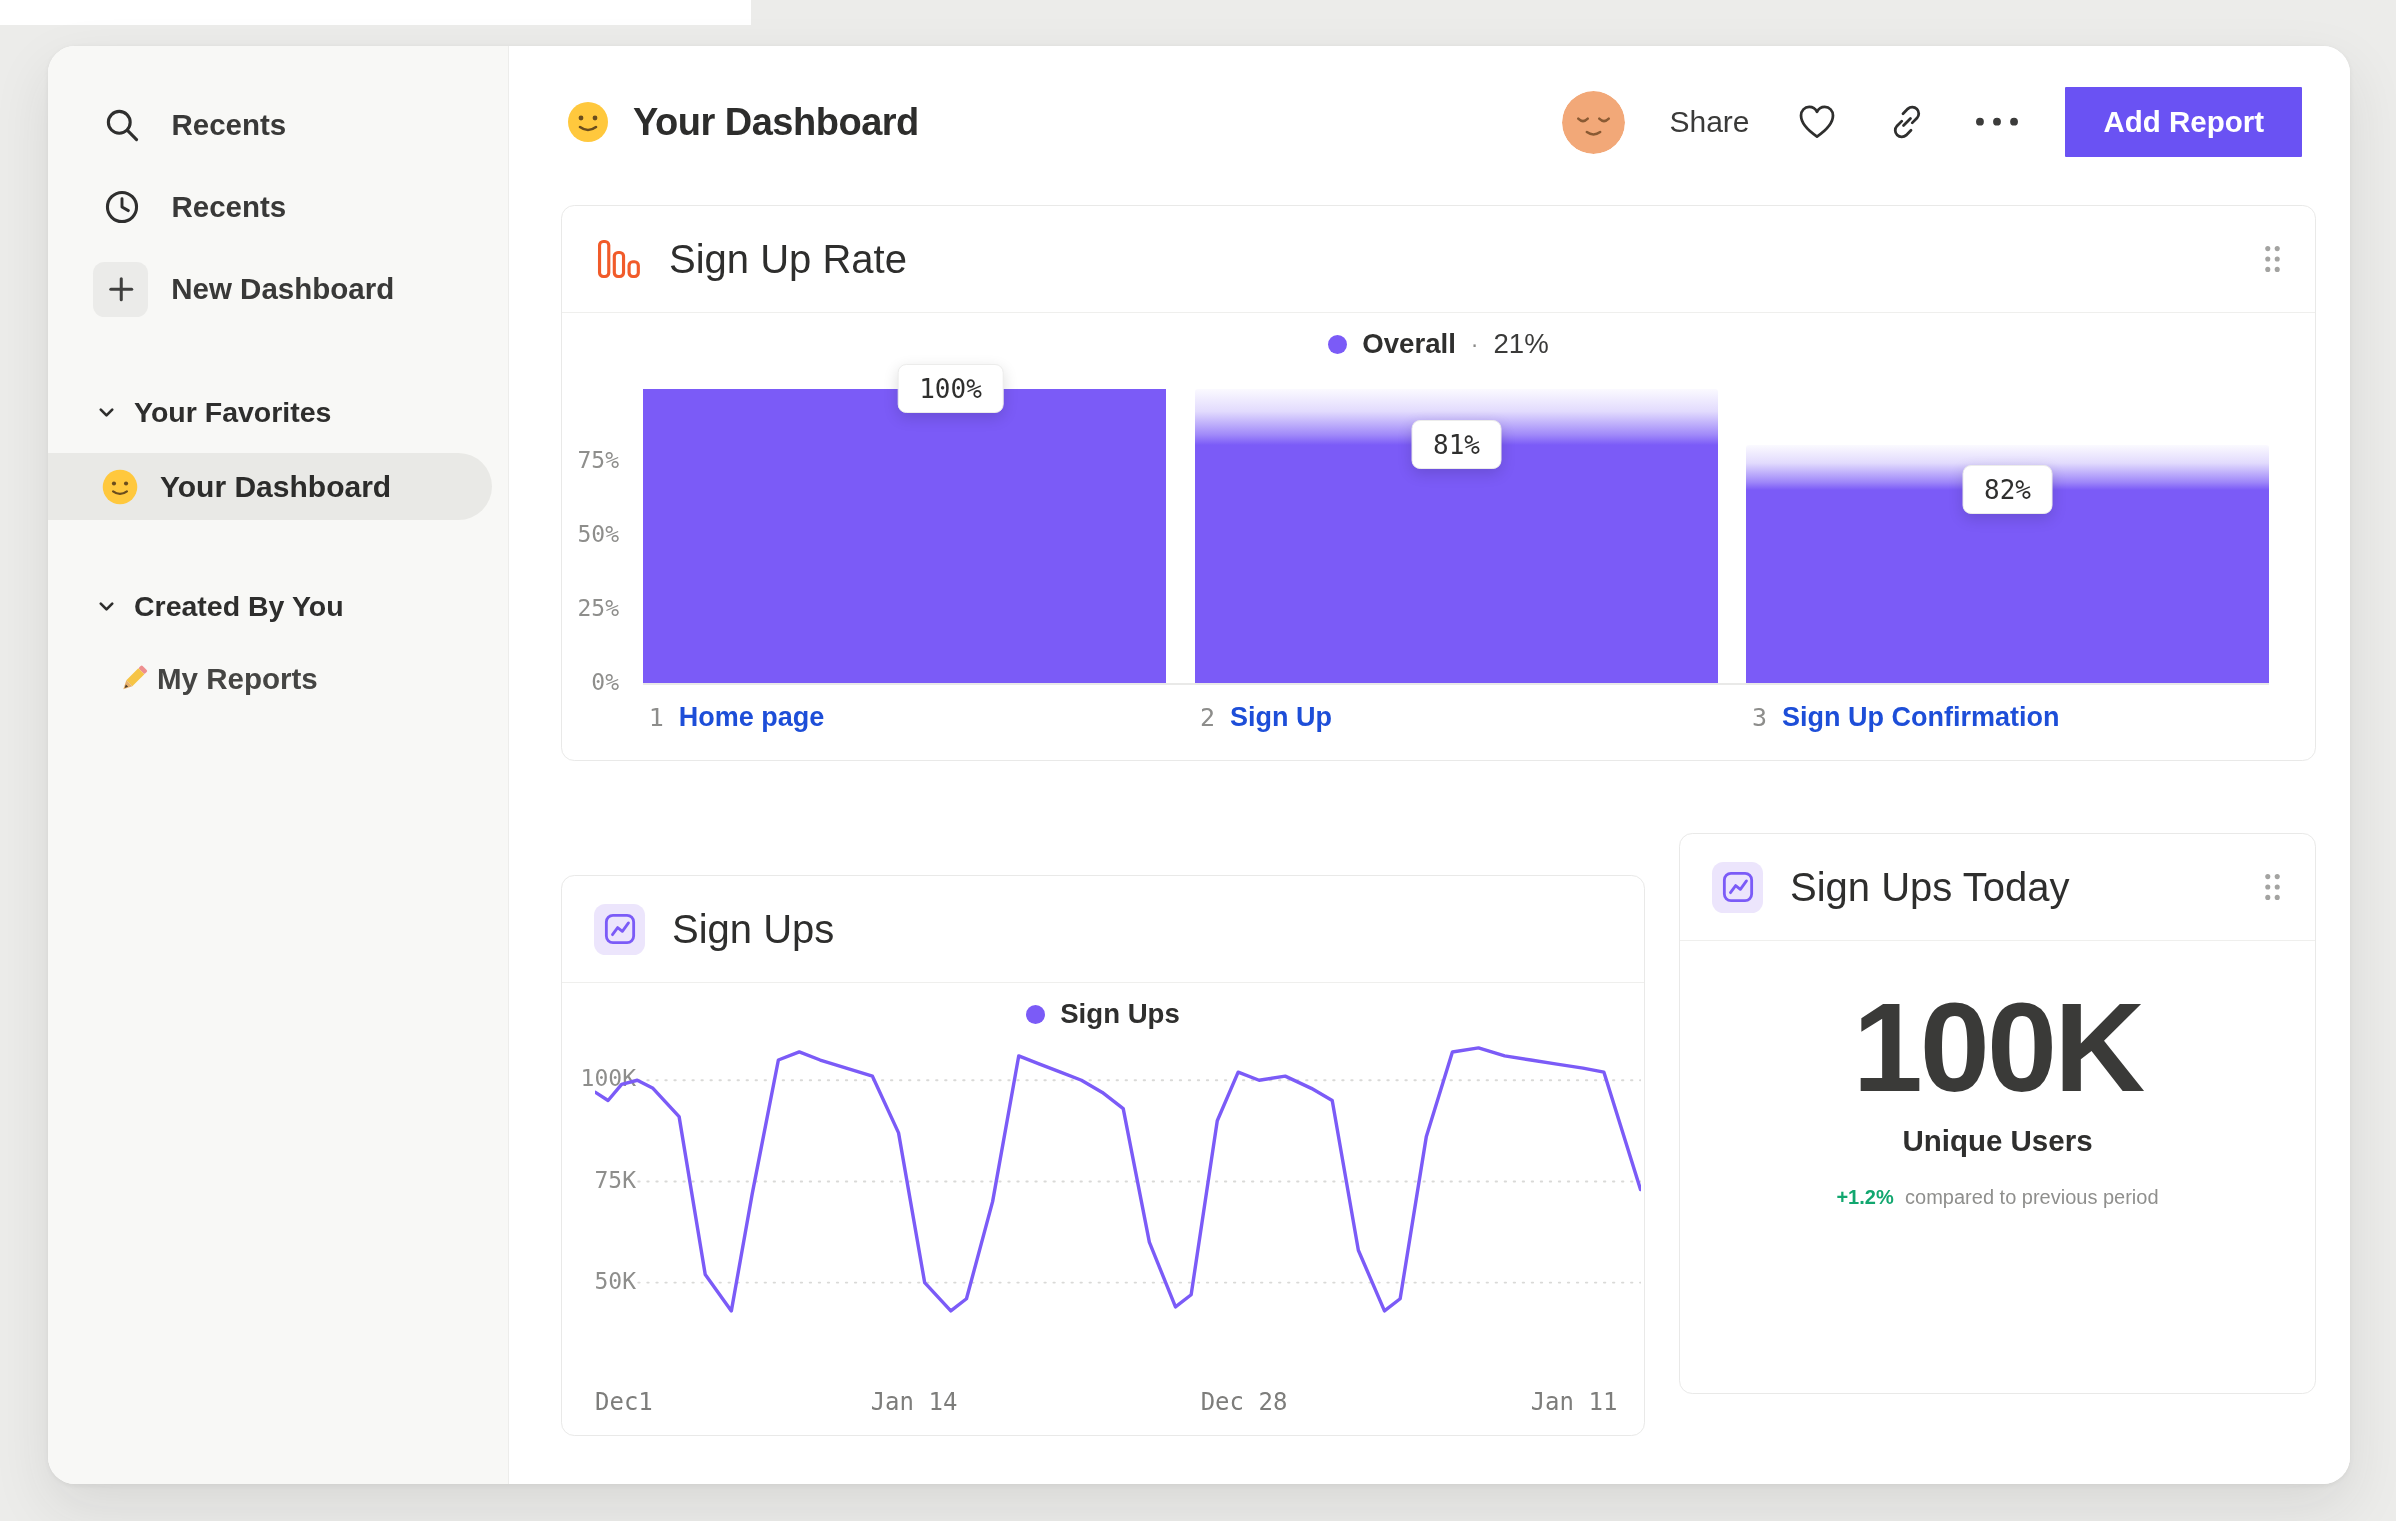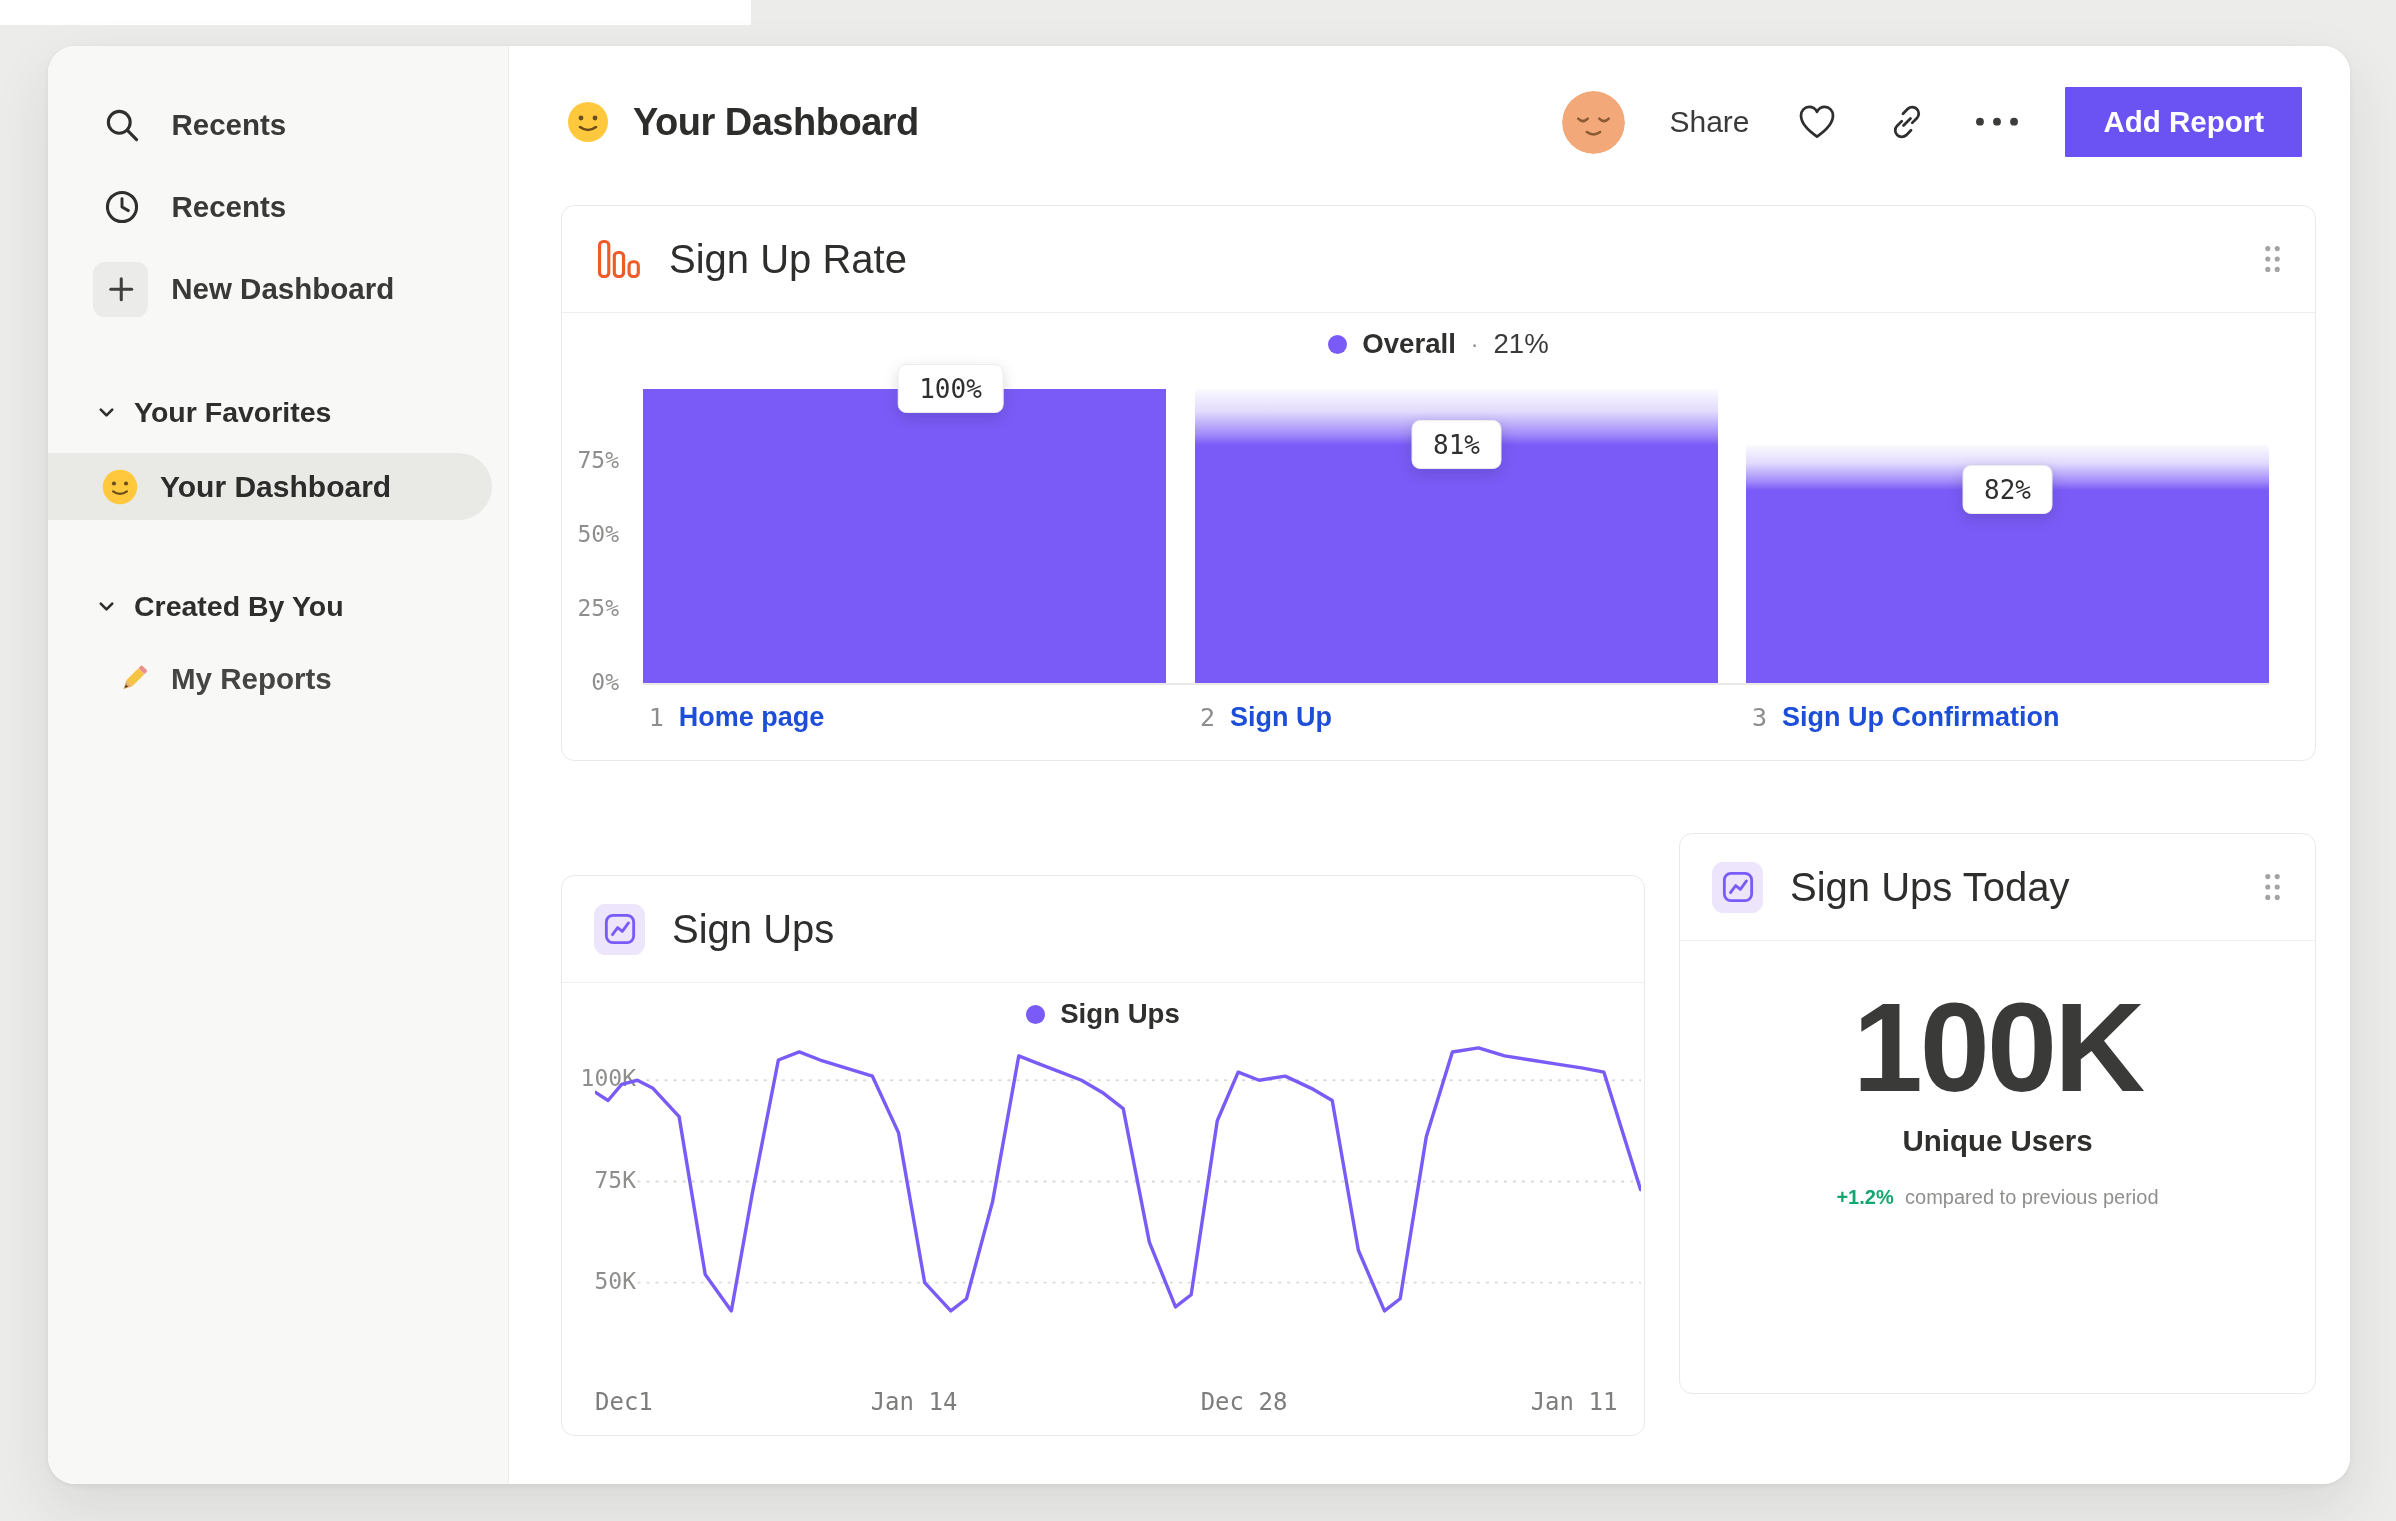--- a/index.html
+++ b/index.html
@@ -32,21 +32,21 @@
   .side-section { display: flex; align-items: center; gap: 17px; height: 59px; padding-left: 48px; cursor: pointer; }
   .side-section .lbl { font-size: 28.5px; font-weight: 700; color: #2e2e2d; }
   .sec-fav { margin-top: 53px; }
   .sec-created { margin-top: 57px; }
   .fav-pill {
     margin-top: 11.4px; width: 444px; height: 67px; background: #e9e9e6;
     border-radius: 0 950px 950px 0; display: flex; align-items: center; gap: 21px;
     padding-left: 53px; cursor: pointer;
   }
   .fav-pill .lbl { font-size: 30px; font-weight: 700; color: #2c2c2b; }
-  .reports-row { margin-top: 15px; height: 55px; display: flex; align-items: center; gap: 21px; padding-left: 68px; cursor: pointer; }
+  .reports-row { margin-top: 15px; height: 55px; display: flex; align-items: center; gap: 7px; padding-left: 68px; cursor: pointer; }
   .reports-row .lbl { font-size: 29.5px; font-weight: 600; color: #454543; }
 
   
   .main { position: absolute; left: 461px; right: 0; top: 0; bottom: 0; background: #fff; }
   .main-header { position: absolute; left: 0; right: 0; top: 0; height: 152px; display: flex; align-items: center; padding: 0 48px 0 57px; }
   .title-group { display: flex; align-items: center; gap: 23px; }
   .page-title { font-size: 38px; font-weight: 700; letter-spacing: -0.5px; color: #2d2d2c; }
   .header-right { margin-left: auto; display: flex; align-items: center; gap: 44px; }
   .avatar { width: 63px; height: 63px; border-radius: 50%; overflow: hidden; cursor: pointer; flex: none; }
   .share-lbl { font-size: 30px; font-weight: 500; color: #3a3a39; cursor: pointer; }

